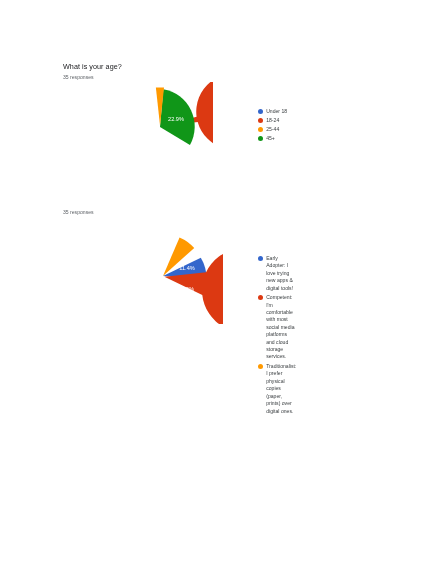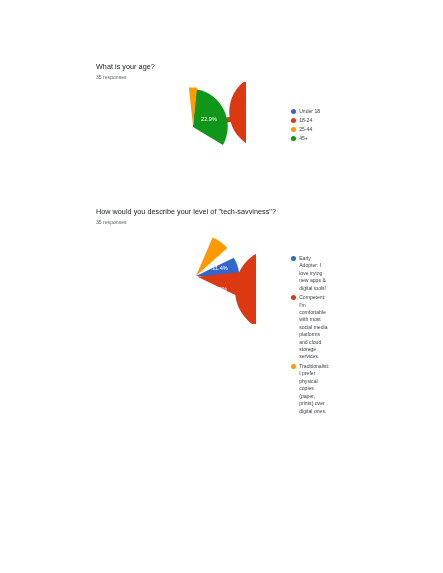--- a/index.html
+++ b/index.html
@@ -18,21 +18,20 @@
   .page {
     position: absolute;
     inset: 0;
     background: #ffffff;
   }
 
   
   .question-block {
     position: absolute;
     left: 63px;
-    margin-left: 33px;
   }
   #question-1 { top: 62px; }
   #question-2 { top: 207px; }
 
   .question-title {
     font-size: 7.2px;
     line-height: 10px;
     color: #202124;
     letter-spacing: 0.05px;
     white-space: nowrap;
@@ -149,21 +148,20 @@
         <div class="legend-item">
           <span class="legend-swatch" style="background:#109618"></span>
           <span class="legend-label">45+</span>
         </div>
       </div>
 
     </div>
   </div>
 
   <div class="question-block" id="question-2">
-    <div class="question-title">How would you describe your level of "tech-savviness"?</div>
     <div class="question-responses">35 responses</div>
 
     <div class="chart-area" id="chart-area-2">
 
       <div class="pie-wrap">
         <svg class="pie-svg" width="115" height="95" viewBox="0 0 115 95">
 
           <path fill="#3366cc" d="M 55 47
                    L 55 5
                    A 42 42 0 0 1 76.55 8.95

